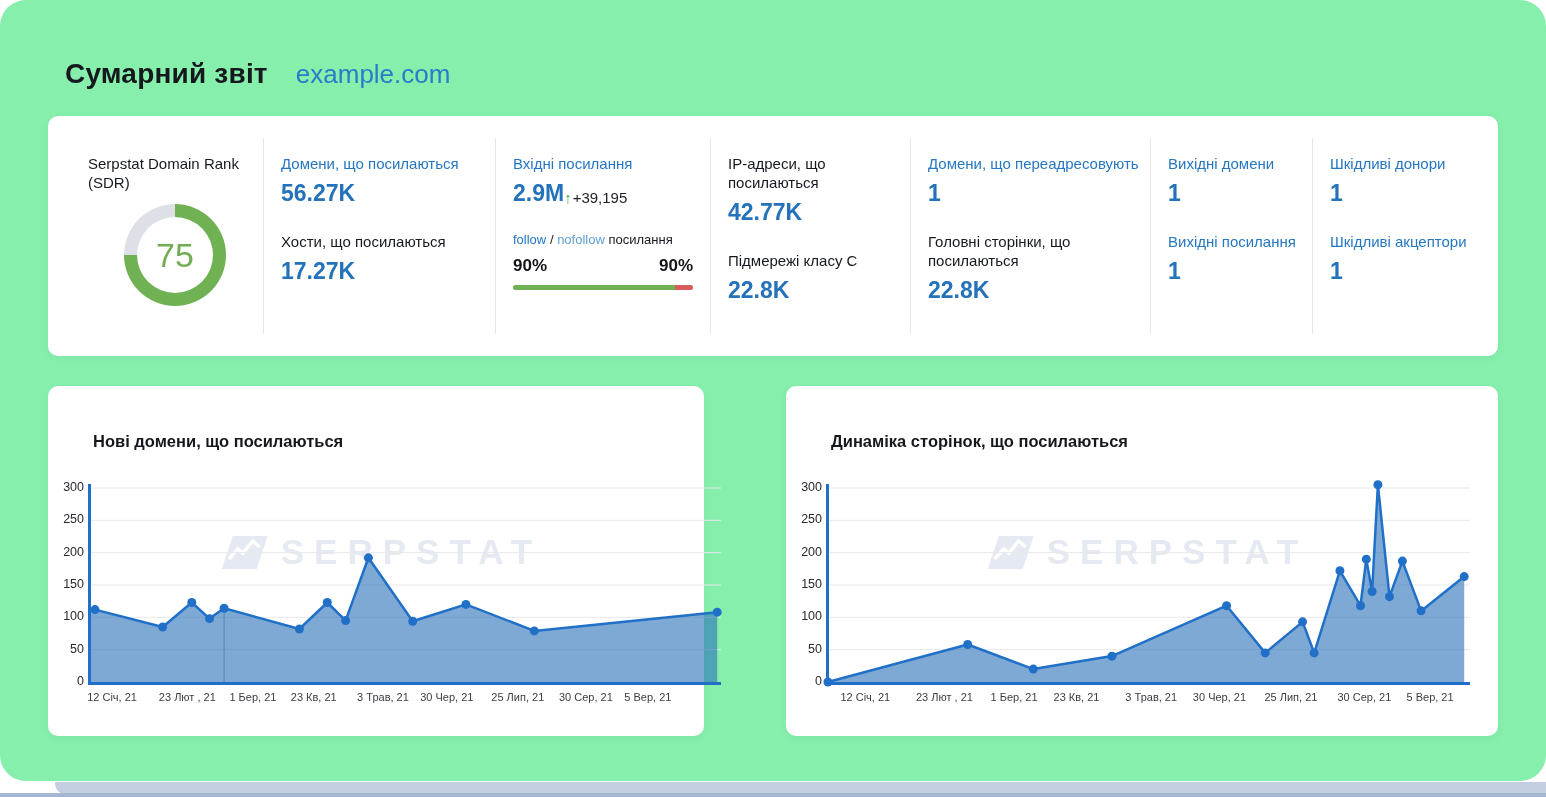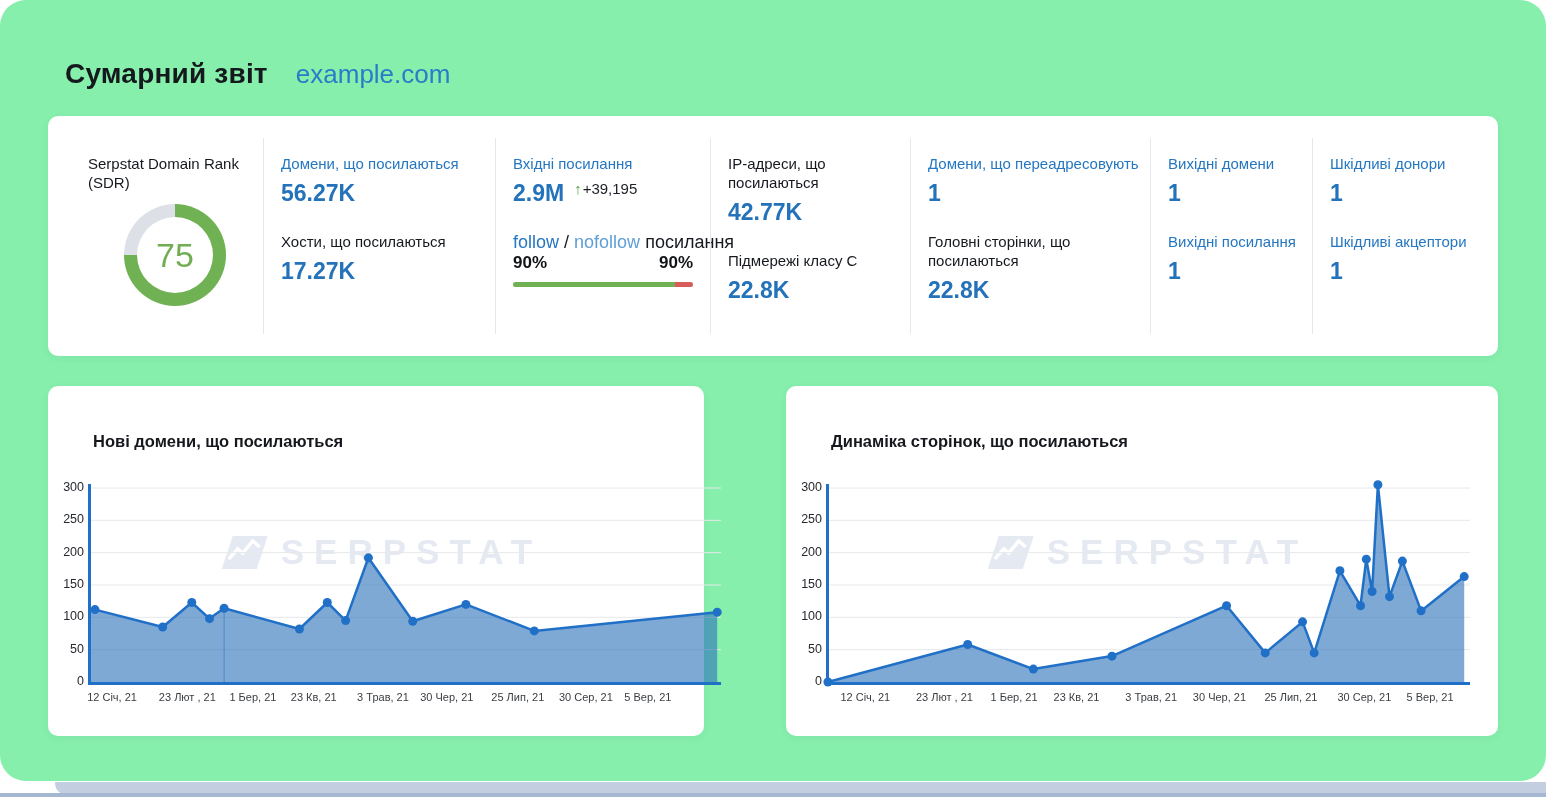--- a/index.html
+++ b/index.html
@@ -20,25 +20,25 @@
   .col-1 { width:215px; padding-left:40px; }
   .col-2 { width:232px; } .col-3 { width:215px; } .col-4 { width:200px; }
   .col-5 { width:240px; } .col-6 { width:162px; } .col-7 { width:186px; }
 
   .stat-block + .stat-block { margin-top:26px; }
   .stat-label { font-size:15px; line-height:19px; color:#16191f; margin-bottom:7px; }
   .stat-label.blue { color:#2577c2; font-weight:500; }
   .stat-label.nowrap { white-space:nowrap; }
   .stat-value { font-size:23px; font-weight:700; color:#2372ba; line-height:26px; }
 
-  .value-row { display:flex; align-items:flex-start; gap:10px; }
+  .value-row { display:flex; align-items:flex-end; }
   .delta { font-size:15px; color:#1d2127; }
   .arrow-up { color:#52a447; font-weight:700; margin-right:1px; }
 
-  .fnf-line { font-size:18px; color:#16191f; white-space:nowrap; }
+  .fnf-line { font-size:13px; color:#16191f; white-space:nowrap; margin-bottom:9px; }
   .fnf-link { color:#2577c2; cursor:pointer; }
   .fnf-link.light { color:#5f9fd6; }
   .pct-row { display:flex; justify-content:space-between; width:180px; font-size:17px; font-weight:700; color:#121418; }
   .fnf-bar { width:180px; height:5px; border-radius:3px; overflow:hidden; display:flex; margin-top:9px; background:#e6e6e6; }
   .fnf-bar .seg-green { height:100%; }
   .fnf-bar .seg-red { height:100%; }
 
   .donut-wrap { position:relative; width:102px; height:102px; margin:12px 0 0 36px; }
   .donut { position:absolute; inset:0; border-radius:50%; }
   .donut::after { content:""; position:absolute; inset:13px; background:#fff; border-radius:50%; }

